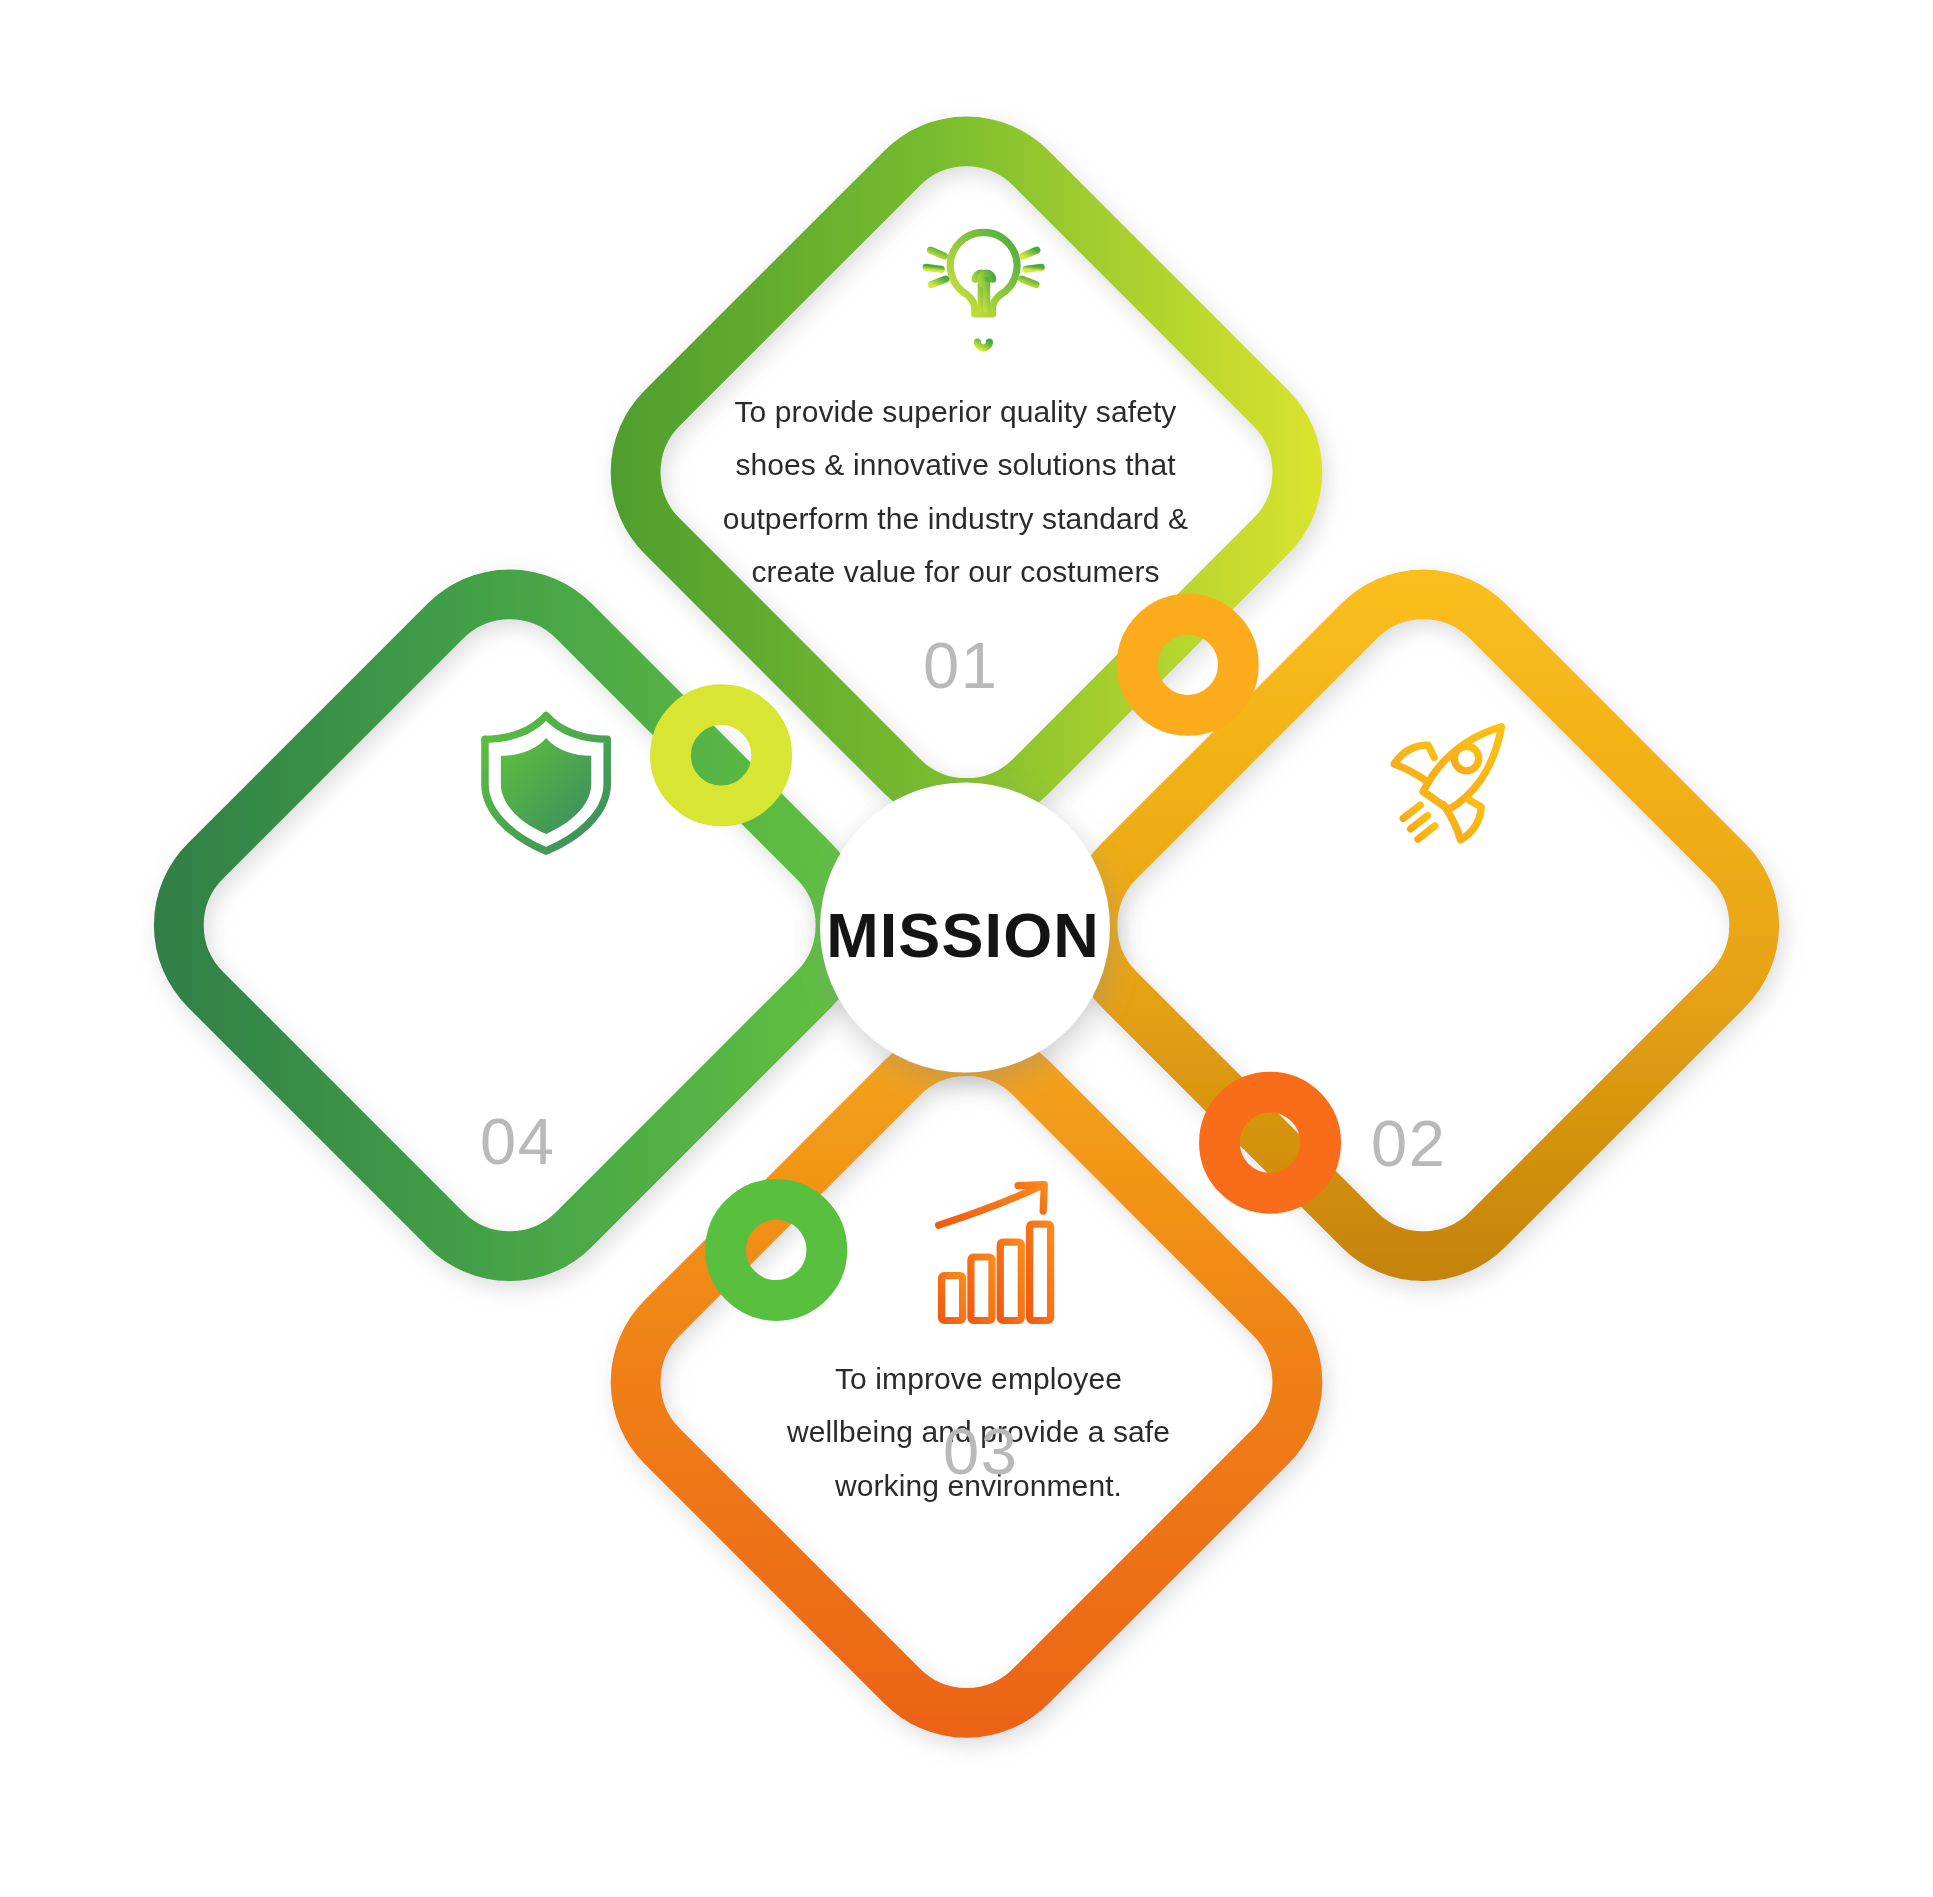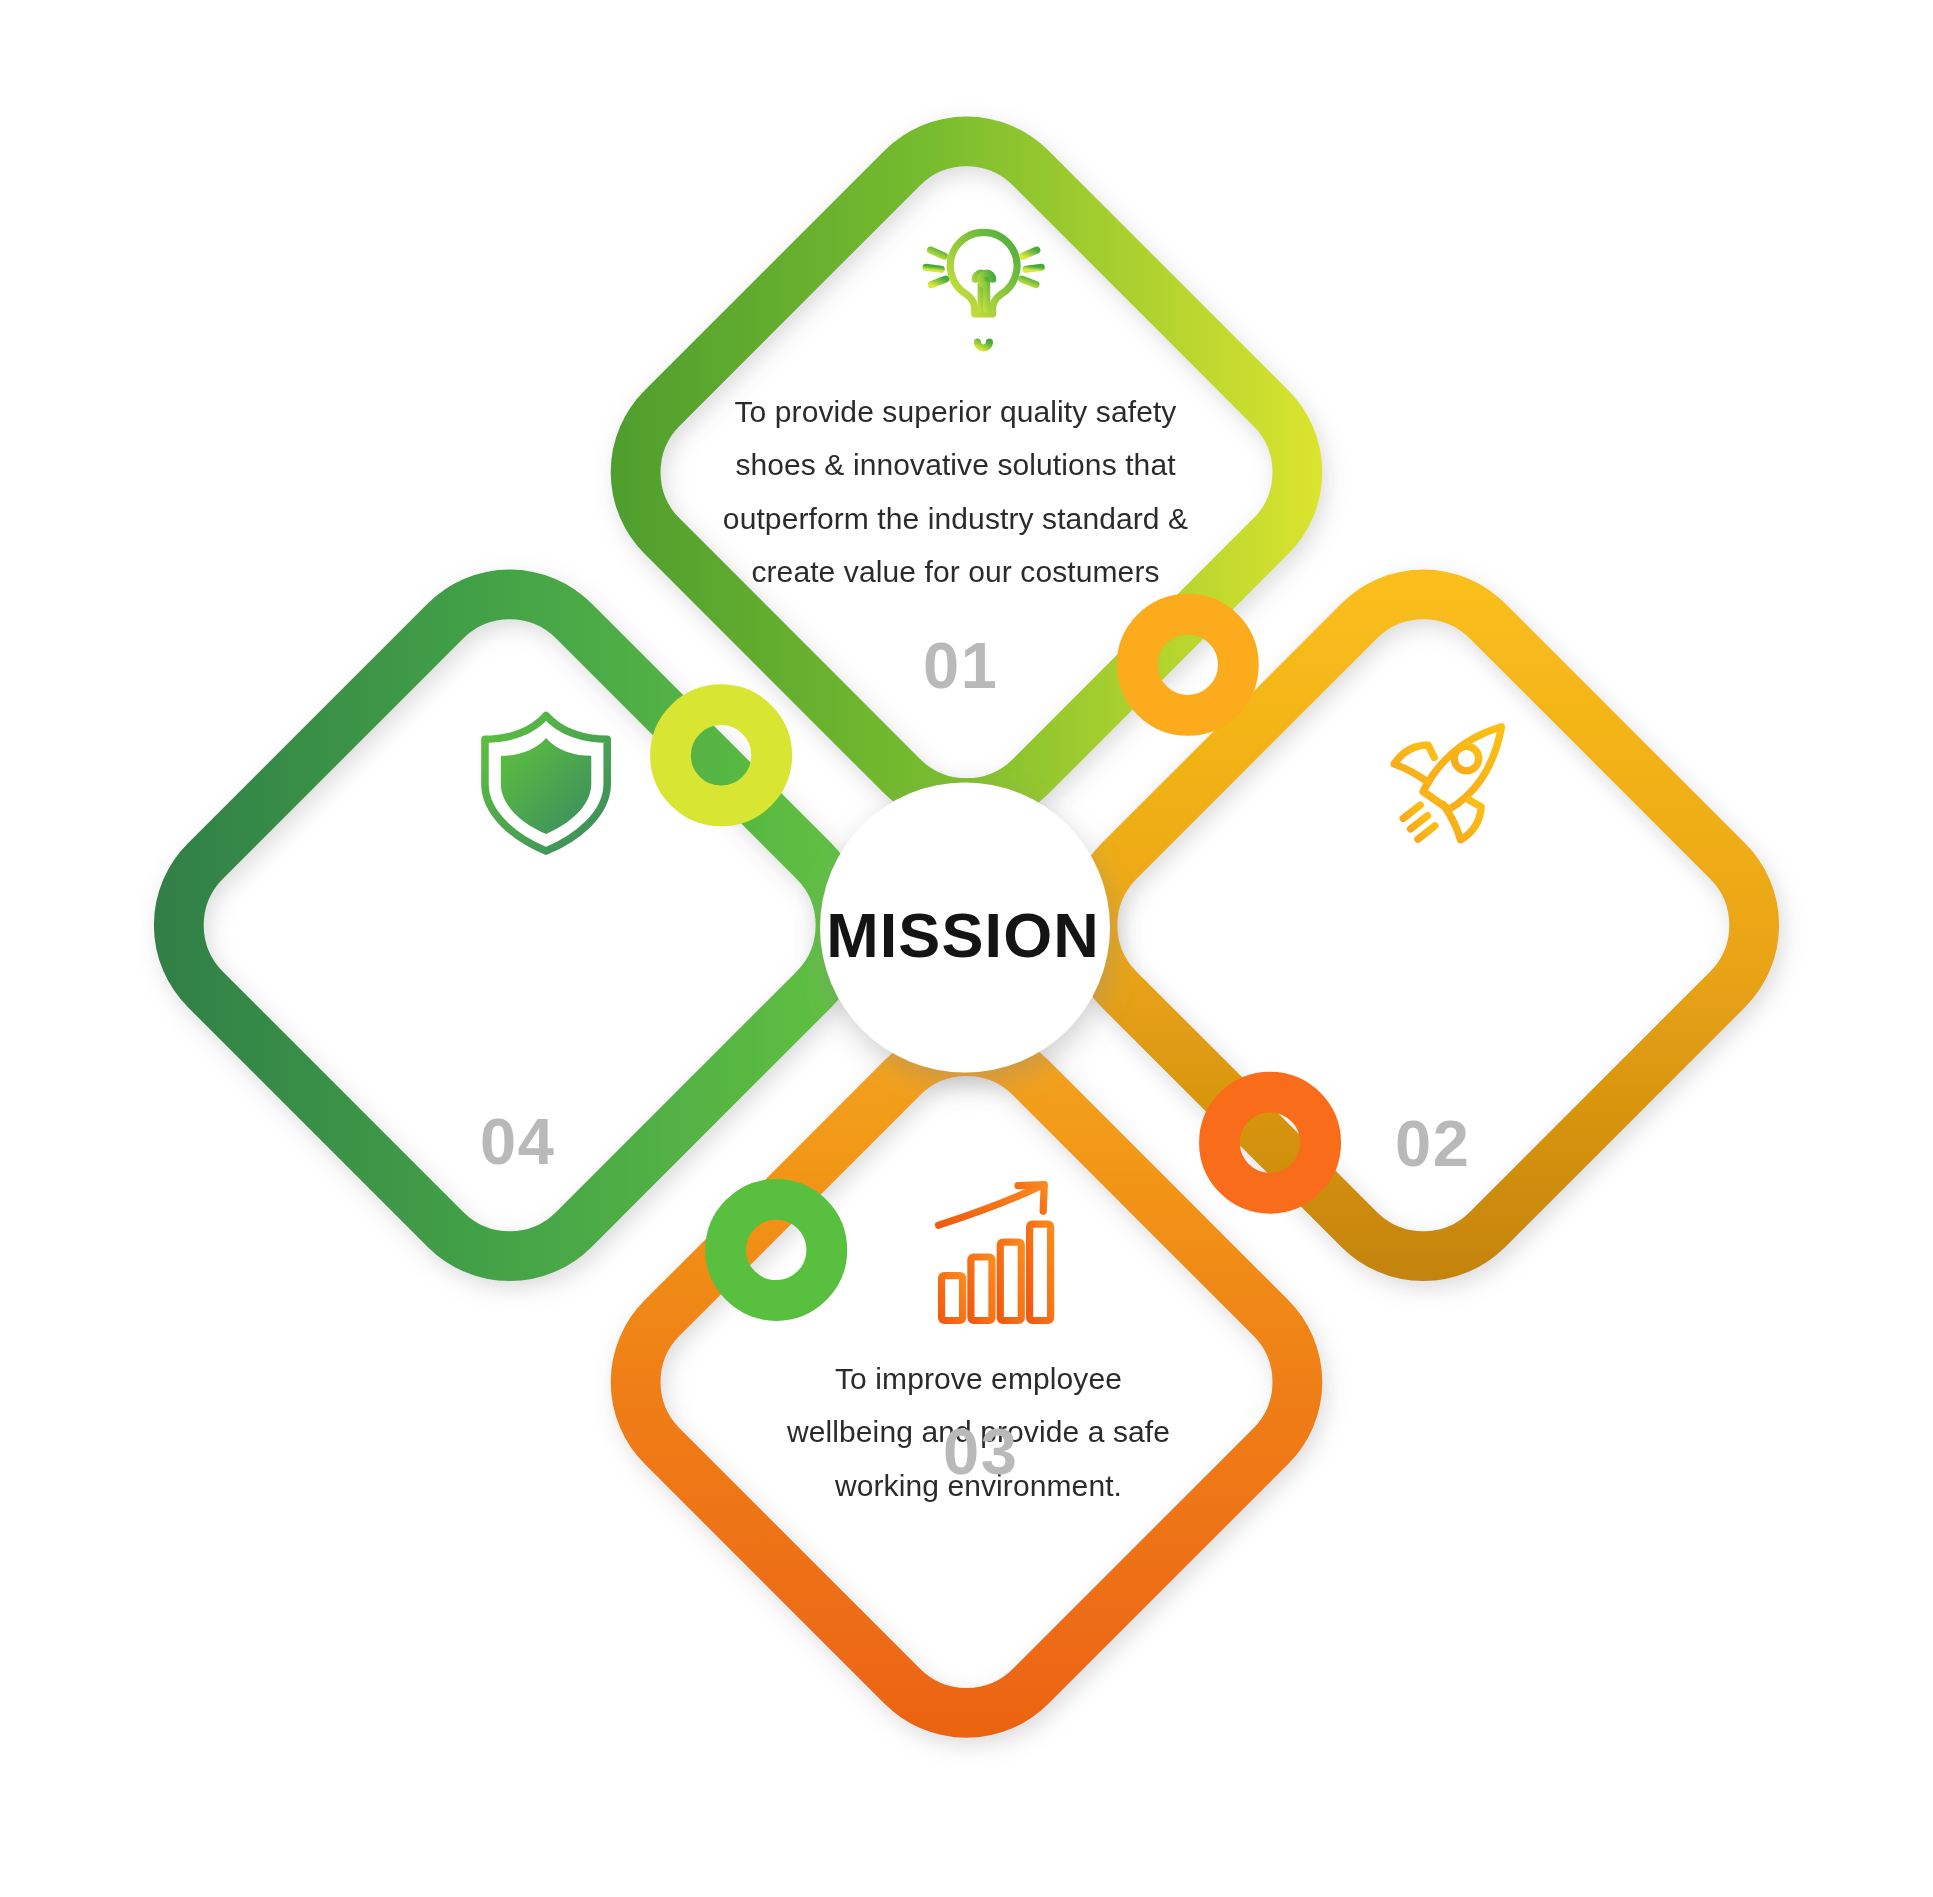--- a/index.html
+++ b/index.html
@@ -26,26 +26,26 @@
   }
   #t1{left:691px;top:385px;width:529px;}
   #t2{left:1167px;top:899px;width:540px;}
   #t3{left:714px;top:1352px;width:529px;}
   #t4{left:295px;top:899px;width:483px;}
 
   .quad-num{
     position:absolute;
     font-size:65px;
     color:#b9b9b9;
-    font-weight:700;
+    font-weight:400;
     letter-spacing:1.5px;
     pointer-events:none;
   }
   #n1{left:923px;top:628px;}
-  #n2{left:1371px;top:1106px;margin-left:24px;}
+  #n2{left:1371px;top:1106px;}
   #n3{left:943px;top:1414px;}
   #n4{left:480px;top:1104px;}
 
   #center-label{
     position:absolute;
     left:812px;top:899px;width:302px;
     text-align:center;
     font-size:63px;
     font-weight:700;
     color:#141414;

